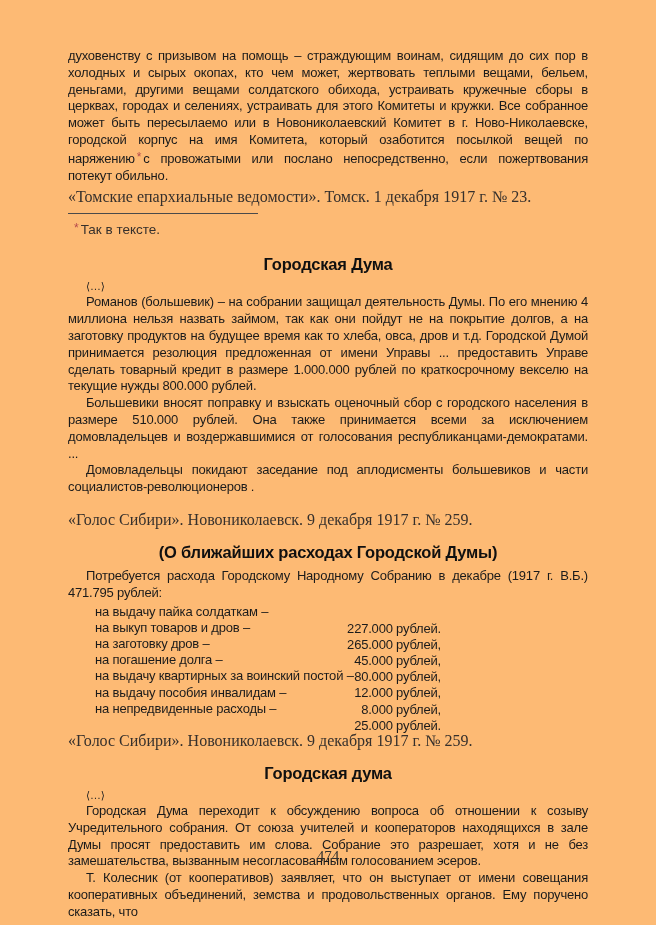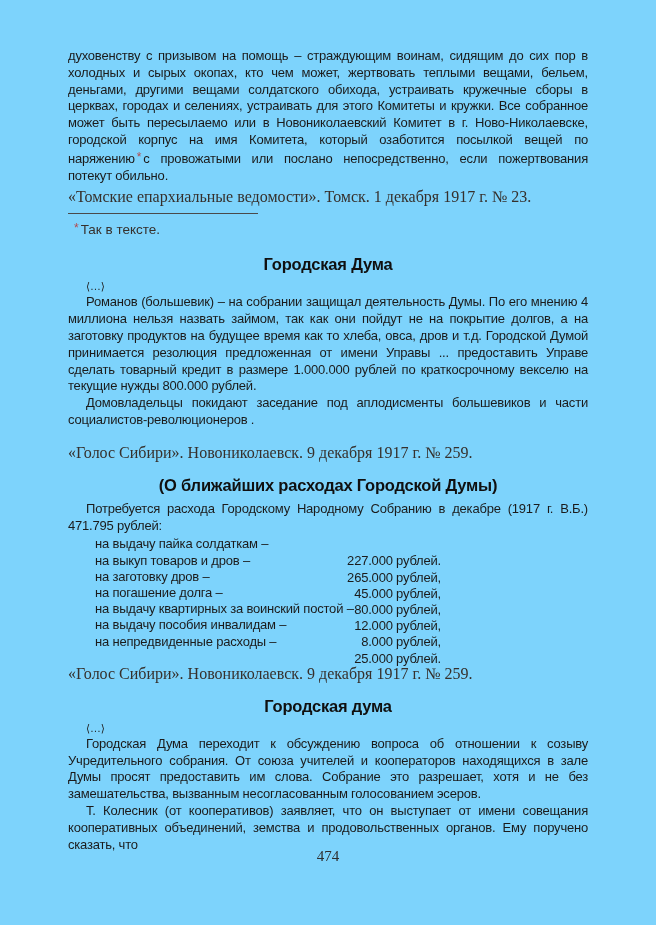--- a/index.html
+++ b/index.html
@@ -1,20 +1,20 @@
 <!DOCTYPE html>
 <html><head>
 <meta charset="utf-8">
 <style>
   html,body{margin:0;padding:0;background:#e8e8e8;}
   .page{
     position:relative;
     width:656px;height:925px;
     margin:0 auto;
-    background:#7dd3fc;
+    background:#fdba74;
     overflow:hidden;
     font-family:"Liberation Sans","DejaVu Sans",sans-serif;
     color:#1b1b1b;
     box-sizing:border-box;
   }
   .content{
     position:absolute;
     left:68px;top:48px;
     width:520px;
   }
@@ -117,20 +117,21 @@
 
     <div class="footnote-rule"></div>
 
     <p class="footnote"><span class="red-star">*</span><span>Так в тексте.</span></p>
 
     <div class="heading">Городская Дума</div>
 
     <p class="ellipsis">⟨...⟩</p>
 
     <p class="body indent">Романов (большевик) – на собрании защищал деятельность Думы. По его мнению 4 миллиона нельзя назвать займом, так как они пойдут не на покрытие долгов, а на заготовку продуктов на будущее время как то хлеба, овса, дров и т.д. Городской Думой принимается резолюция предложенная от имени Управы ... предоставить Управе сделать товарный кредит в размере 1.000.000 рублей по краткосрочному векселю на текущие нужды 800.000 рублей.</p>
+    <p class="body indent">Большевики вносят поправку и взыскать оценочный сбор с городского населения в размере 510.000 рублей. Она также принимается всеми за исключением домовладельцев и воздержавшимися от голосования республиканцами-демократами. ...</p>
     <p class="body indent">Домовладельцы покидают заседание под аплодисменты большевиков и части социалистов-революционеров .</p>
 
     <p class="citation mt4">«Голос Сибири». Новониколаевск. 9 декабря 1917 г. № 259.</p>
 
     <div class="heading">(О ближайших расходах Городской Думы)</div>
 
     <div class="jline">Потребуется расхода Городскому Народному Собранию в декабре (1917 г. В.Б.)</div>
     <div class="plainline">471.795 рублей:</div>
 
     <div class="expense-list">

